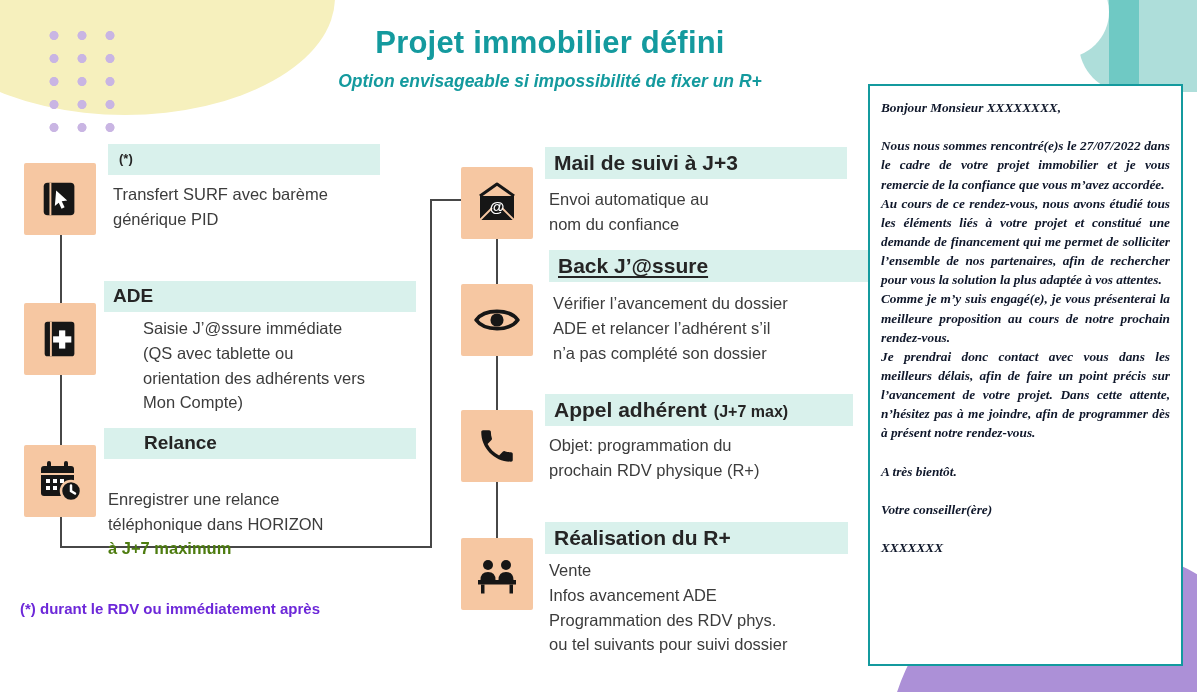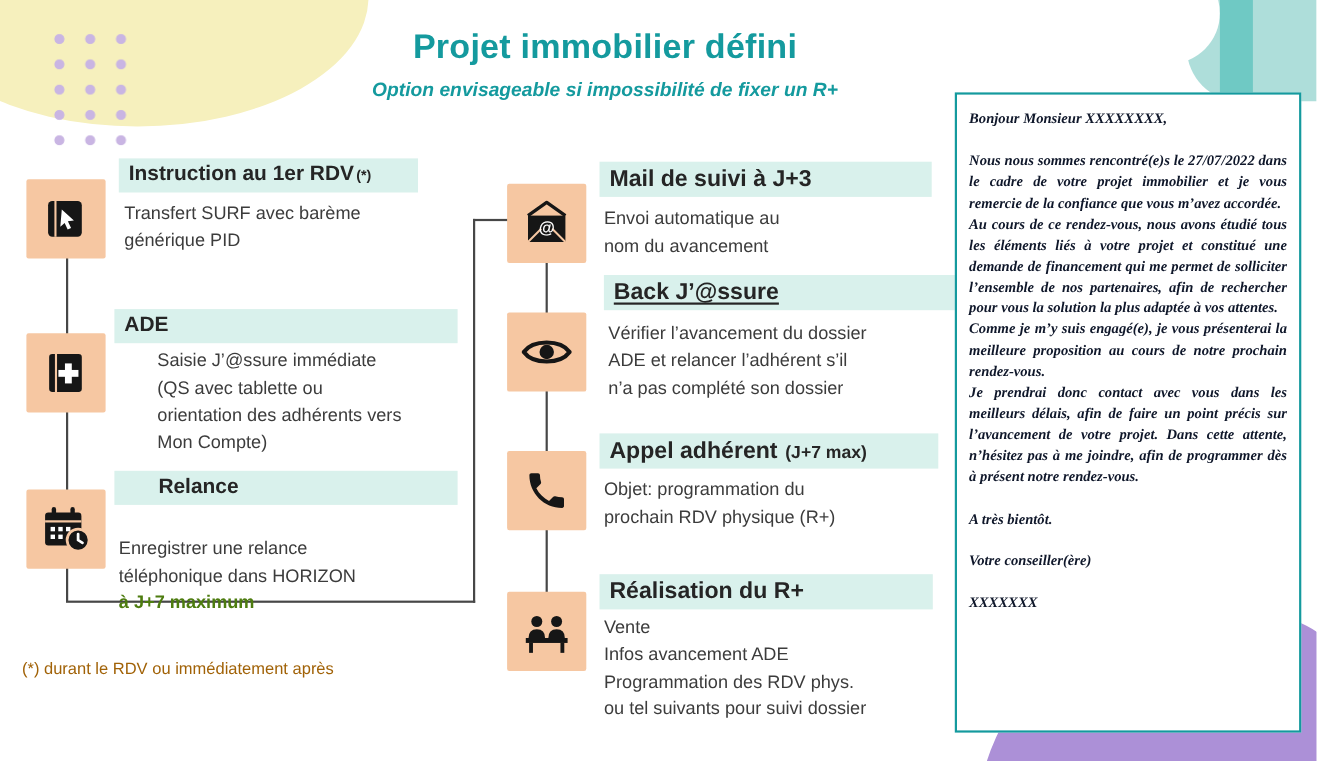--- a/index.html
+++ b/index.html
@@ -38,22 +38,22 @@
   .hbar-l { height:31px; font-size:19px; line-height:30px; }
   .hbar-m { height:32px; font-size:21px; line-height:31px; }
   .hsuf { font-size:13px; margin-left:2px; font-weight:700; }
   .hbar-m .hsuf { font-size:16px; margin-left:7px; }
   .underline { text-decoration:underline; text-underline-offset:3px; }
 
   .body-text { position:absolute; font-size:16.5px; line-height:1.5; color:#3c3c3c;
     white-space:pre-line; z-index:2; }
   .bold-line { font-weight:700; color:#4d7c0f; white-space:pre-line; }
 
-  .footnote { position:absolute; left:20px; top:600px; font-size:15px; font-weight:400;
-    color:#a16207; z-index:2; }
+  .footnote { position:absolute; left:20px; top:600px; font-size:15px; font-weight:700;
+    color:#6d28d9; z-index:2; }
 
   .letter-box { position:absolute; left:868px; top:84px; width:315px; height:582px;
     border:2px solid var(--teal,#149a9e); background:#fff; box-sizing:border-box;
     padding:12px 11px; z-index:3; }
   .letter-text { font-family:"Liberation Serif", serif; font-style:italic; font-weight:600;
     font-size:13.3px; line-height:1.44; color:#0f172a; text-align:justify; white-space:pre-line; }
 </style>
 </head>
 <body>
 
@@ -76,21 +76,20 @@
   <div class="conn" style="left:496px;top:203px;width:2px;height:372px;"></div>
 
   <div class="icon-tile" style="left:24px;top:163px;">
     <svg width="46" height="46" viewBox="0 0 48 48">
       <rect x="7" y="7" width="32" height="34" rx="4" fill="#161616"></rect>
       <line x1="14" y1="7" x2="14" y2="41" stroke="#f6c7a2" stroke-width="2"></line>
       <path d="M20 15 L31.5 25.5 L25.8 26.3 L28.8 32.6 L25.6 34.1 L22.7 27.8 L18.6 31.4 Z" fill="#ffffff"></path>
     </svg>
   </div>
   <div class="hbar hbar-l" style="left:108px;top:144px;width:272px;">
-    <span>Instruction au 1er RDV</span>
       <span class="hsuf">(*)</span>
   </div>
   <div class="body-text" style="left:113px;top:182px;width:300px;">Transfert SURF avec barème
 générique PID</div>
 
   <div class="icon-tile" style="left:24px;top:303px;">
     <svg width="46" height="46" viewBox="0 0 48 48">
       <rect x="8" y="6" width="31" height="36" rx="3" fill="#161616"></rect>
       <line x1="14.5" y1="6" x2="14.5" y2="42" stroke="#f6c7a2" stroke-width="2"></line>
       <rect x="23" y="15" width="6.5" height="19" fill="#ffffff"></rect>
@@ -136,21 +135,21 @@
       <path d="M7 17 L24 5 L41 17" fill="none" stroke="#161616" stroke-width="3" stroke-linejoin="round"></path>
       <rect x="7" y="17" width="34" height="24" fill="#161616"></rect>
       <path d="M7 41 L19 29 M41 41 L29 29" stroke="#f6c7a2" stroke-width="1.8"></path>
       <text x="24" y="33" text-anchor="middle" font-size="15" font-family="Liberation Sans, sans-serif" font-weight="bold" fill="#ffffff">@</text>
     </svg>
   </div>
   <div class="hbar hbar-m" style="left:545px;top:147px;width:302px;">
     <span>Mail de suivi à J+3</span>
   </div>
   <div class="body-text" style="left:549px;top:187px;width:300px;">Envoi automatique au
-nom du avancement</div>
+nom du confiance</div>
 
   <div class="icon-tile" style="left:461px;top:284px;">
     <svg width="50" height="50" viewBox="0 0 48 48">
       <path d="M4 24 C 12 13, 36 13, 44 24 C 36 35, 12 35, 4 24 Z" fill="none" stroke="#161616" stroke-width="3.6" stroke-linejoin="round"></path>
       <circle cx="24" cy="24" r="6.3" fill="#161616"></circle>
     </svg>
   </div>
   <div class="hbar hbar-m" style="left:549px;top:250px;width:365px;">
     <span class="underline">Back J’@ssure</span>
   </div>

